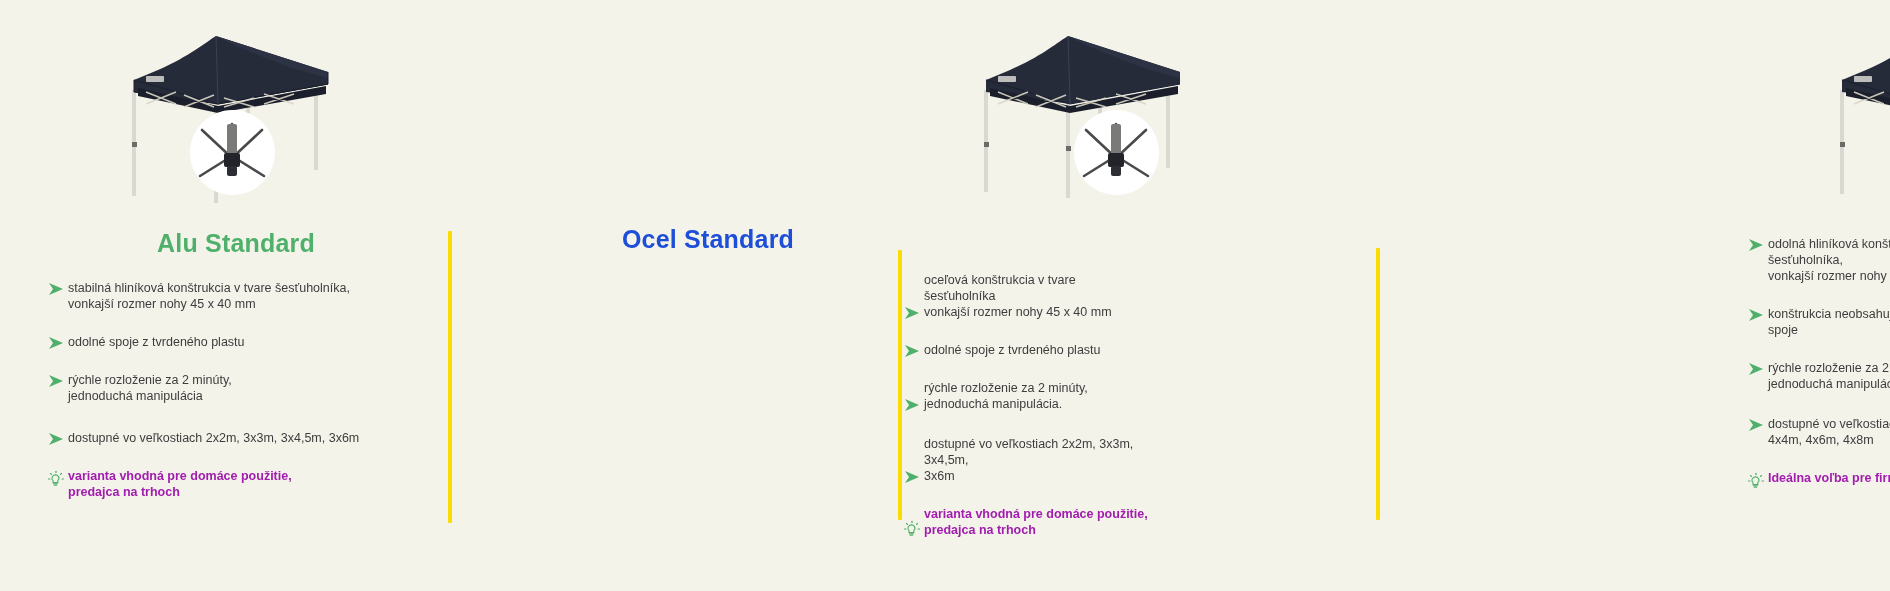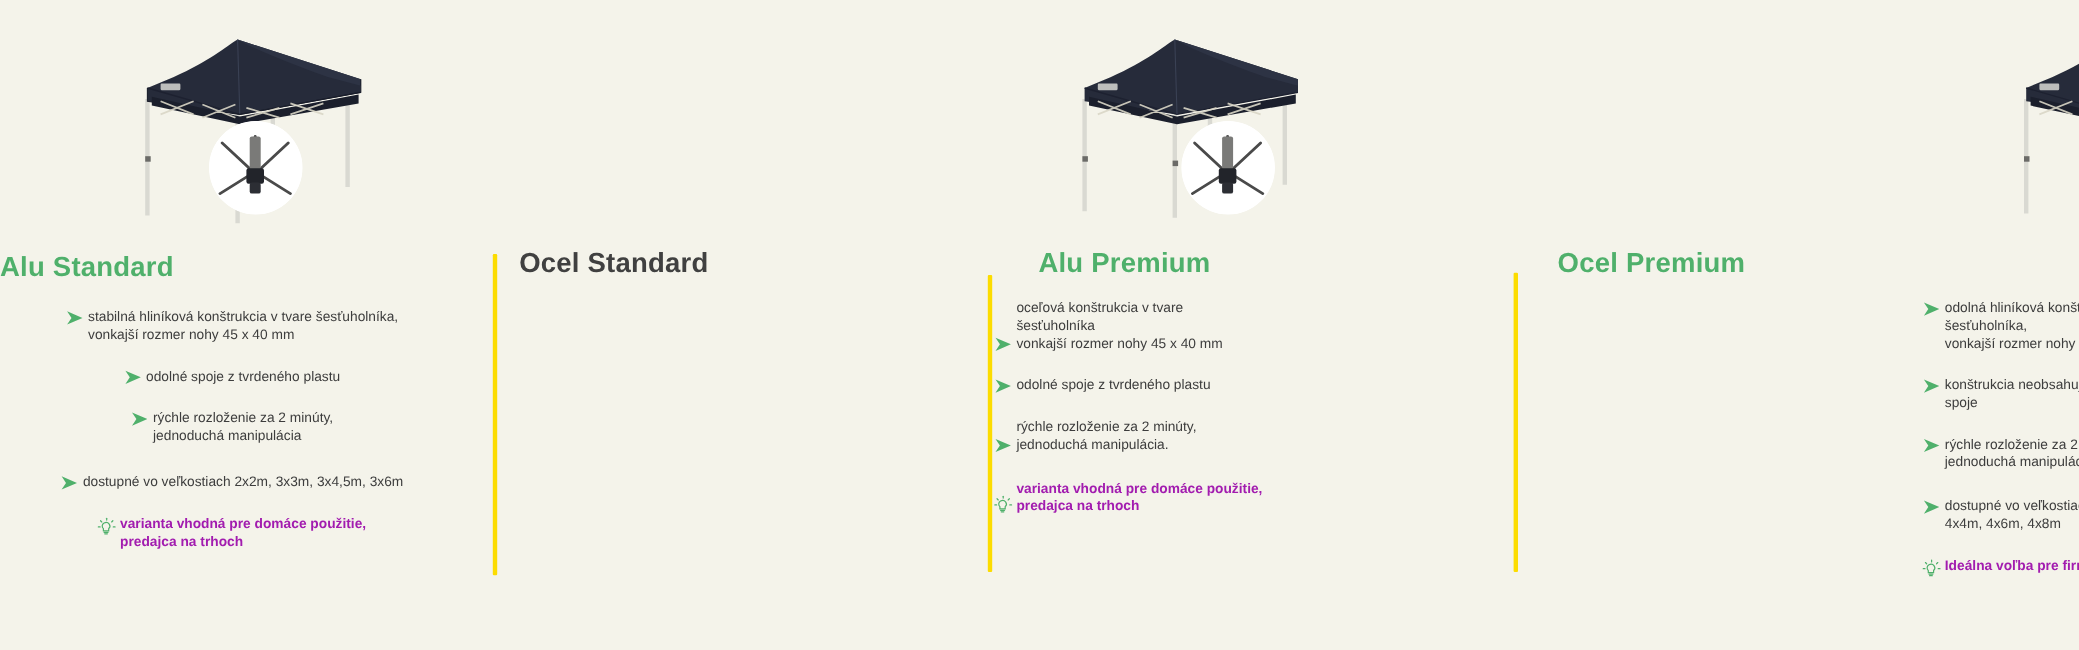--- a/index.html
+++ b/index.html
@@ -65,29 +65,30 @@
     position: absolute;
     border-radius: 50%;
     background: #ffffff;
     overflow: hidden;
   }
   .col-1 .inset-circle { left: 190px;  top: 110px; width: 85px;  height: 85px; }
   .col-2 .inset-circle { left: 602px;  top: 110px; width: 85px;  height: 85px; }
 
   
   .card-title {
+    text-align: center;
     font-size: 25px;
     font-weight: 700;
     letter-spacing: 0.2px;
     margin: 0;
     padding: 0;
     line-height: 1.1;
   }
   .col-1 .card-title { color: #4fb06b; padding-top: 12px; }
-  .col-2 .card-title { color: #404040; padding-top: 8px; }
+  .col-2 .card-title { color: #1d4ed8; padding-top: 8px; }
   .col-3 .card-title { color: #4fb06b; padding-top: 8px; }
   .col-4 .card-title { color: #4fb06b; padding-top: 8px; }
 
   
   .features {
     list-style: none;
     margin: 0;
     padding: 0;
   }
   .feature {
@@ -109,21 +110,21 @@
     color: #3d3d3d;
     white-space: pre-line;
   }
   .feature.highlight .text {
     font-weight: 700;
     color: #a21caf;
   }
 
   
   .col-1 .features { margin: 22px 0 0 44px; width: 330px; }
-  .col-1 .feature  { margin-bottom: 22px; justify-content: center; }
+  .col-1 .feature  { margin-bottom: 22px; }
   .col-1 .feature.f3 { margin-bottom: 26px; }
   .col-1 .feature.highlight { margin-bottom: 0; }
 
   .col-2 .features { margin: 18px 0 0 428px; width: 250px; }
   .col-2 .feature  { margin-bottom: 22px; align-items: flex-end; }
   .col-2 .feature.f3 { margin-bottom: 24px; }
   .col-2 .feature.highlight { margin-bottom: 0; }
 
   .col-3 .features { margin: 18px 0 0 800px; width: 300px; }
   .col-3 .feature  { margin-bottom: 22px; }
@@ -299,20 +300,29 @@
       </li>
       <li class="feature f3">
         <span class="bullet">
           <svg class="arrow-icon" width="16" height="14" viewBox="0 0 16 14">
               <path d="M1 1 L15 7 L1 13 L5 7 Z" fill="#4fb06b"></path>
             </svg>
         </span>
         <span class="text">rýchle rozloženie za 2 minúty,
 jednoduchá manipulácia.</span>
       </li>
+      <li class="feature f4">
+        <span class="bullet">
+          <svg class="arrow-icon" width="16" height="14" viewBox="0 0 16 14">
+              <path d="M1 1 L15 7 L1 13 L5 7 Z" fill="#4fb06b"></path>
+            </svg>
+        </span>
+        <span class="text">dostupné vo veľkostiach 2x2m, 3x3m, 3x4,5m,
+3x6m</span>
+      </li>
       <li class="feature highlight f5">
         <span class="bullet">
           <svg class="bulb-icon" width="18" height="18" viewBox="0 0 18 18">
             <g stroke="#4fb06b" stroke-width="1.1" fill="none" stroke-linecap="round">
               <path d="M9 1.2 L9 2.8"></path>
                 <path d="M3.4 3.4 L4.5 4.5"></path>
                 <path d="M14.6 3.4 L13.5 4.5"></path>
               <path d="M1.4 9 L3 9"></path>
                 <path d="M16.6 9 L15 9"></path>
               <path d="M6 10.6 C4.4 9.2 4.6 6.4 6.6 5.4 C8.2 4.6 10.3 5 11.3 6.4 C12.3 7.8 11.9 9.6 10.8 10.6 L10.8 12.6 L6 12.6 Z"></path>
@@ -344,21 +354,20 @@
           <path d="M40 70 L120 88 L228 68 L228 76 L120 95 L40 78 Z" fill="#1b1f2c"></path>
           <g stroke="#d9d6c6" stroke-width="1.6" fill="none" opacity="0.9">
             <path d="M48 74 L78 86 M78 74 L48 86 M86 77 L116 89 M116 77 L86 89 M126 89 L156 80 M156 89 L126 80 M166 86 L196 76 M196 86 L166 76"></path>
           </g>
           <rect x="48" y="58" width="18" height="6" rx="1" fill="#d8d8d4" opacity="0.85"></rect>
         </g>
       </svg>
 
     </div>
 
-    <h3 class="card-title">Alu Premium</h3>
 
     <ul class="features">
       <li class="feature f1">
         <span class="bullet">
           <svg class="arrow-icon" width="16" height="14" viewBox="0 0 16 14">
               <path d="M1 1 L15 7 L1 13 L5 7 Z" fill="#4fb06b"></path>
             </svg>
         </span>
         <span class="text">odolná hliníková konštrukcia v tvare šesťuholníka,
 vonkajší rozmer nohy 57x50mm</span>
@@ -408,17 +417,16 @@
       </li>
     </ul>
   </div>
 
   <div class="column col-4">
     <div class="product-figure">
       
       
     </div>
 
-    <h3 class="card-title">Ocel Premium</h3>
 
   </div>
 
 </div>
 
 </body></html>

